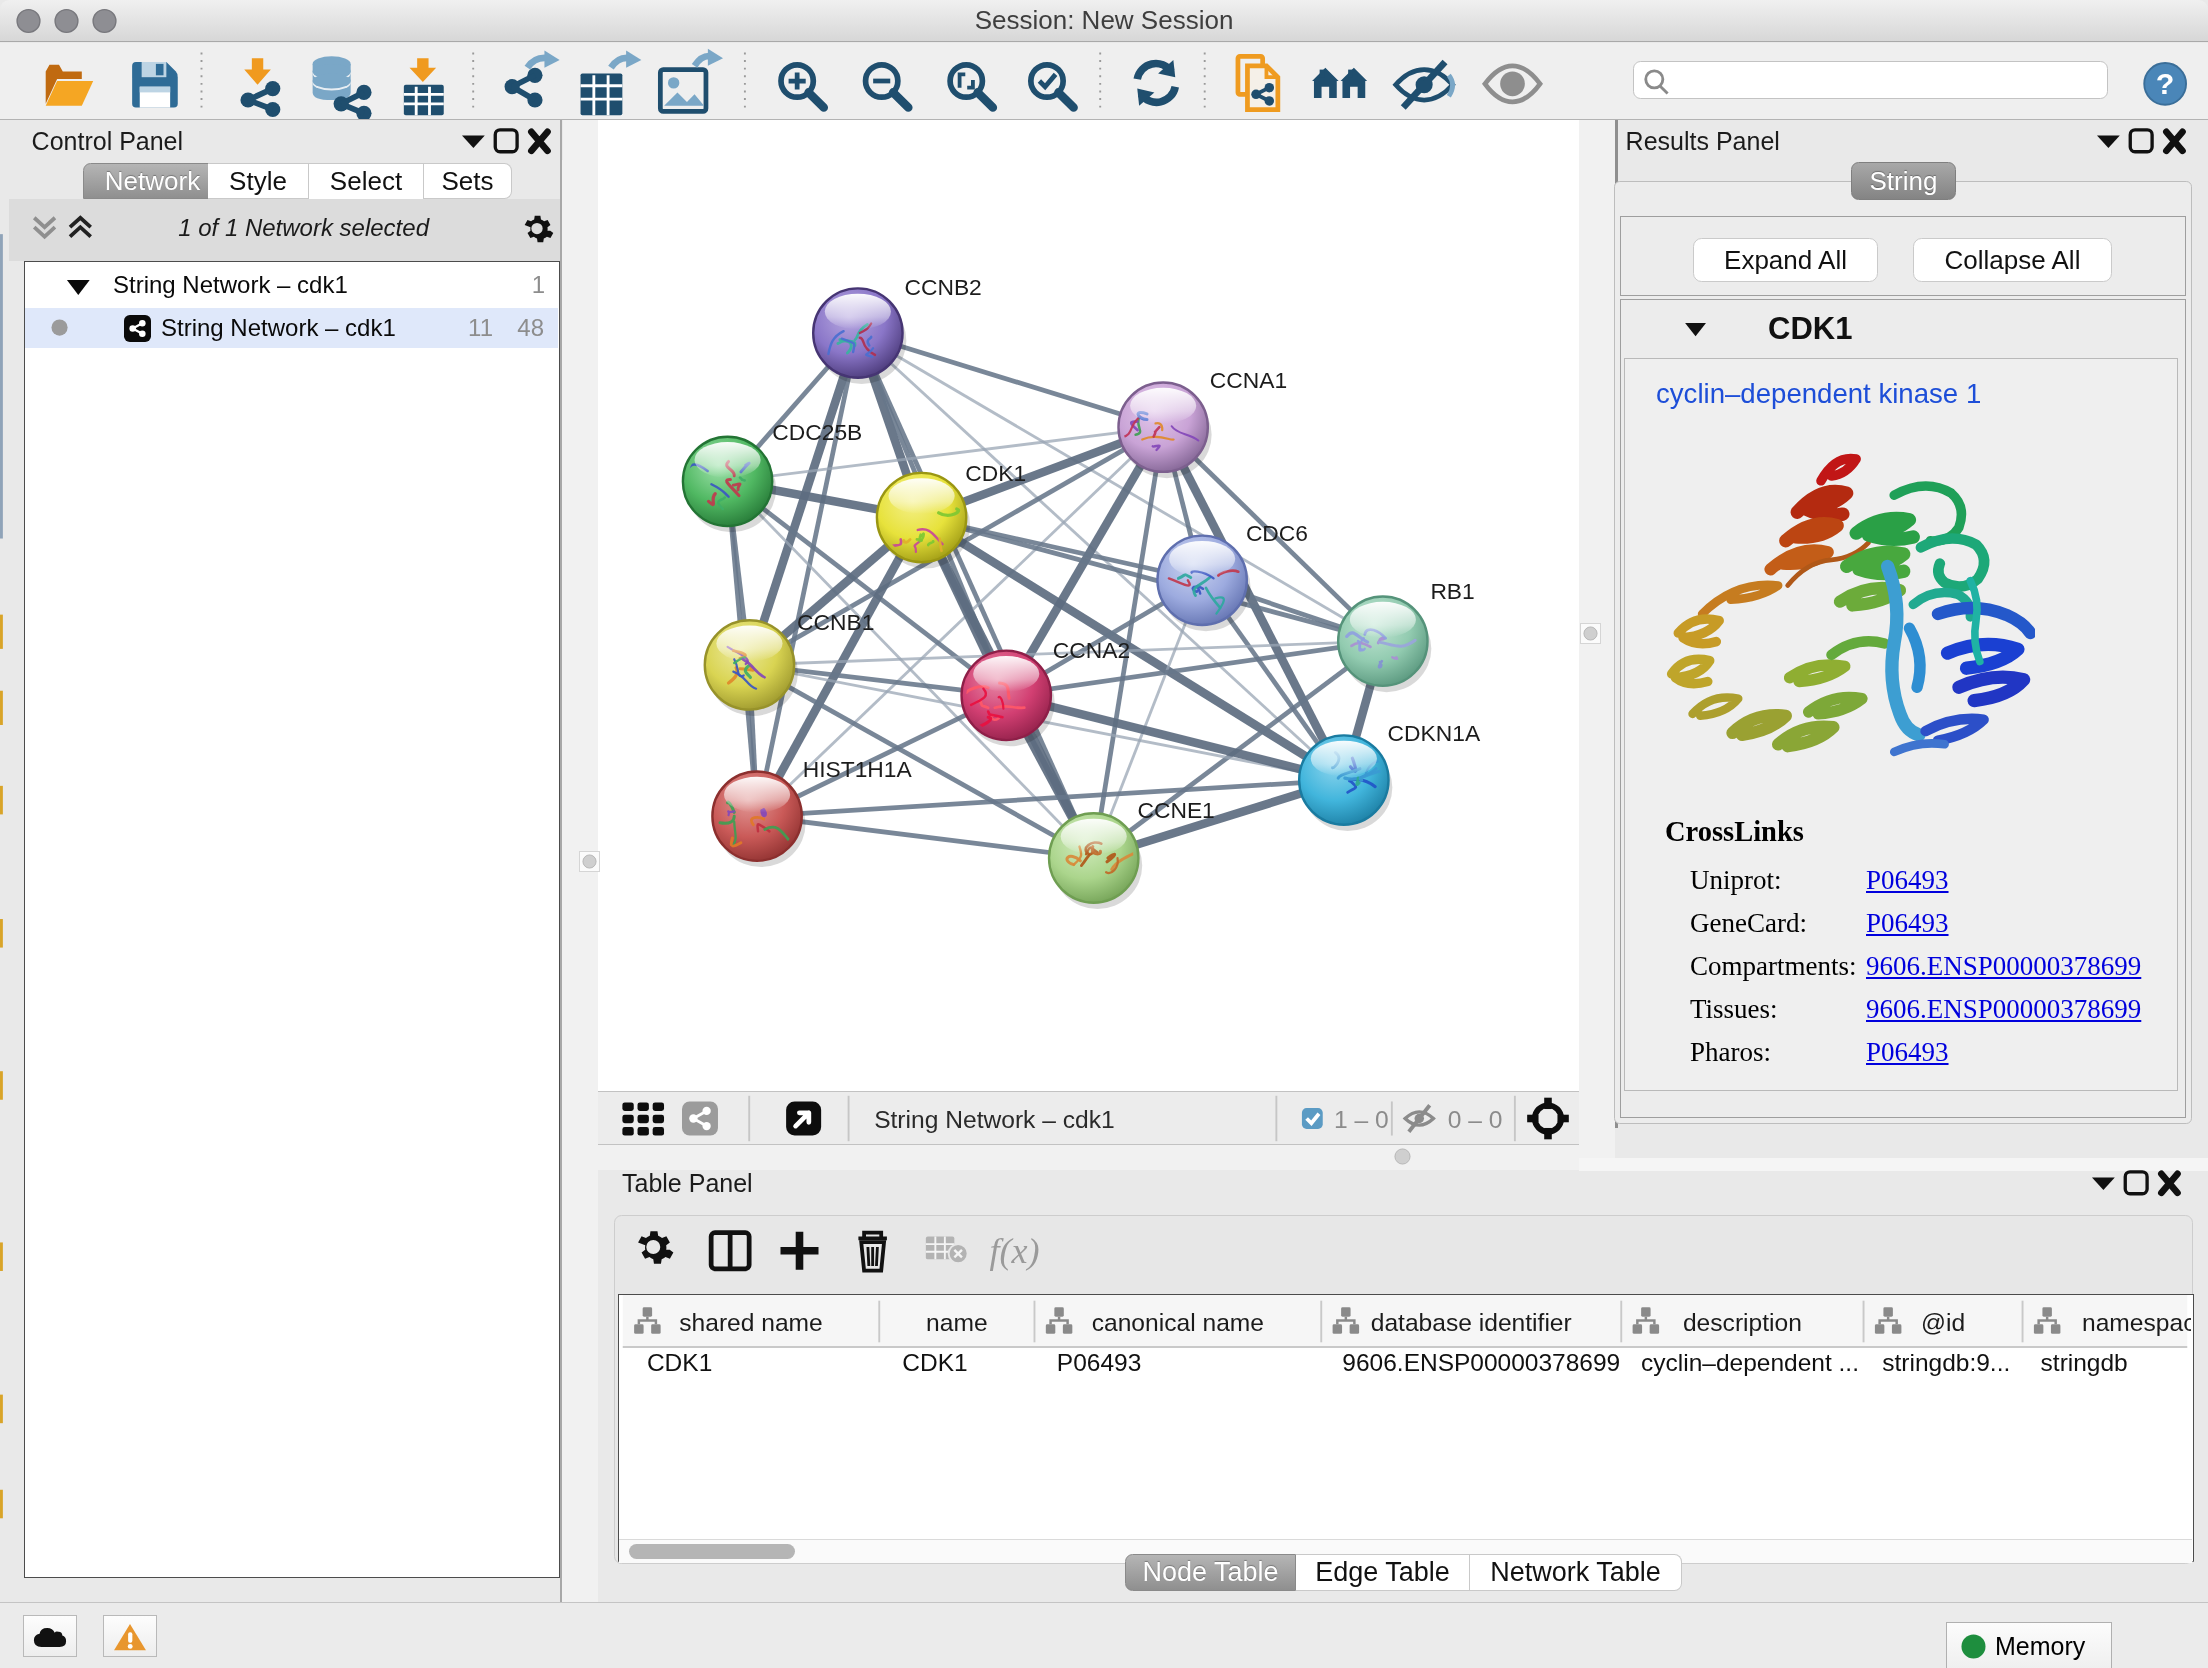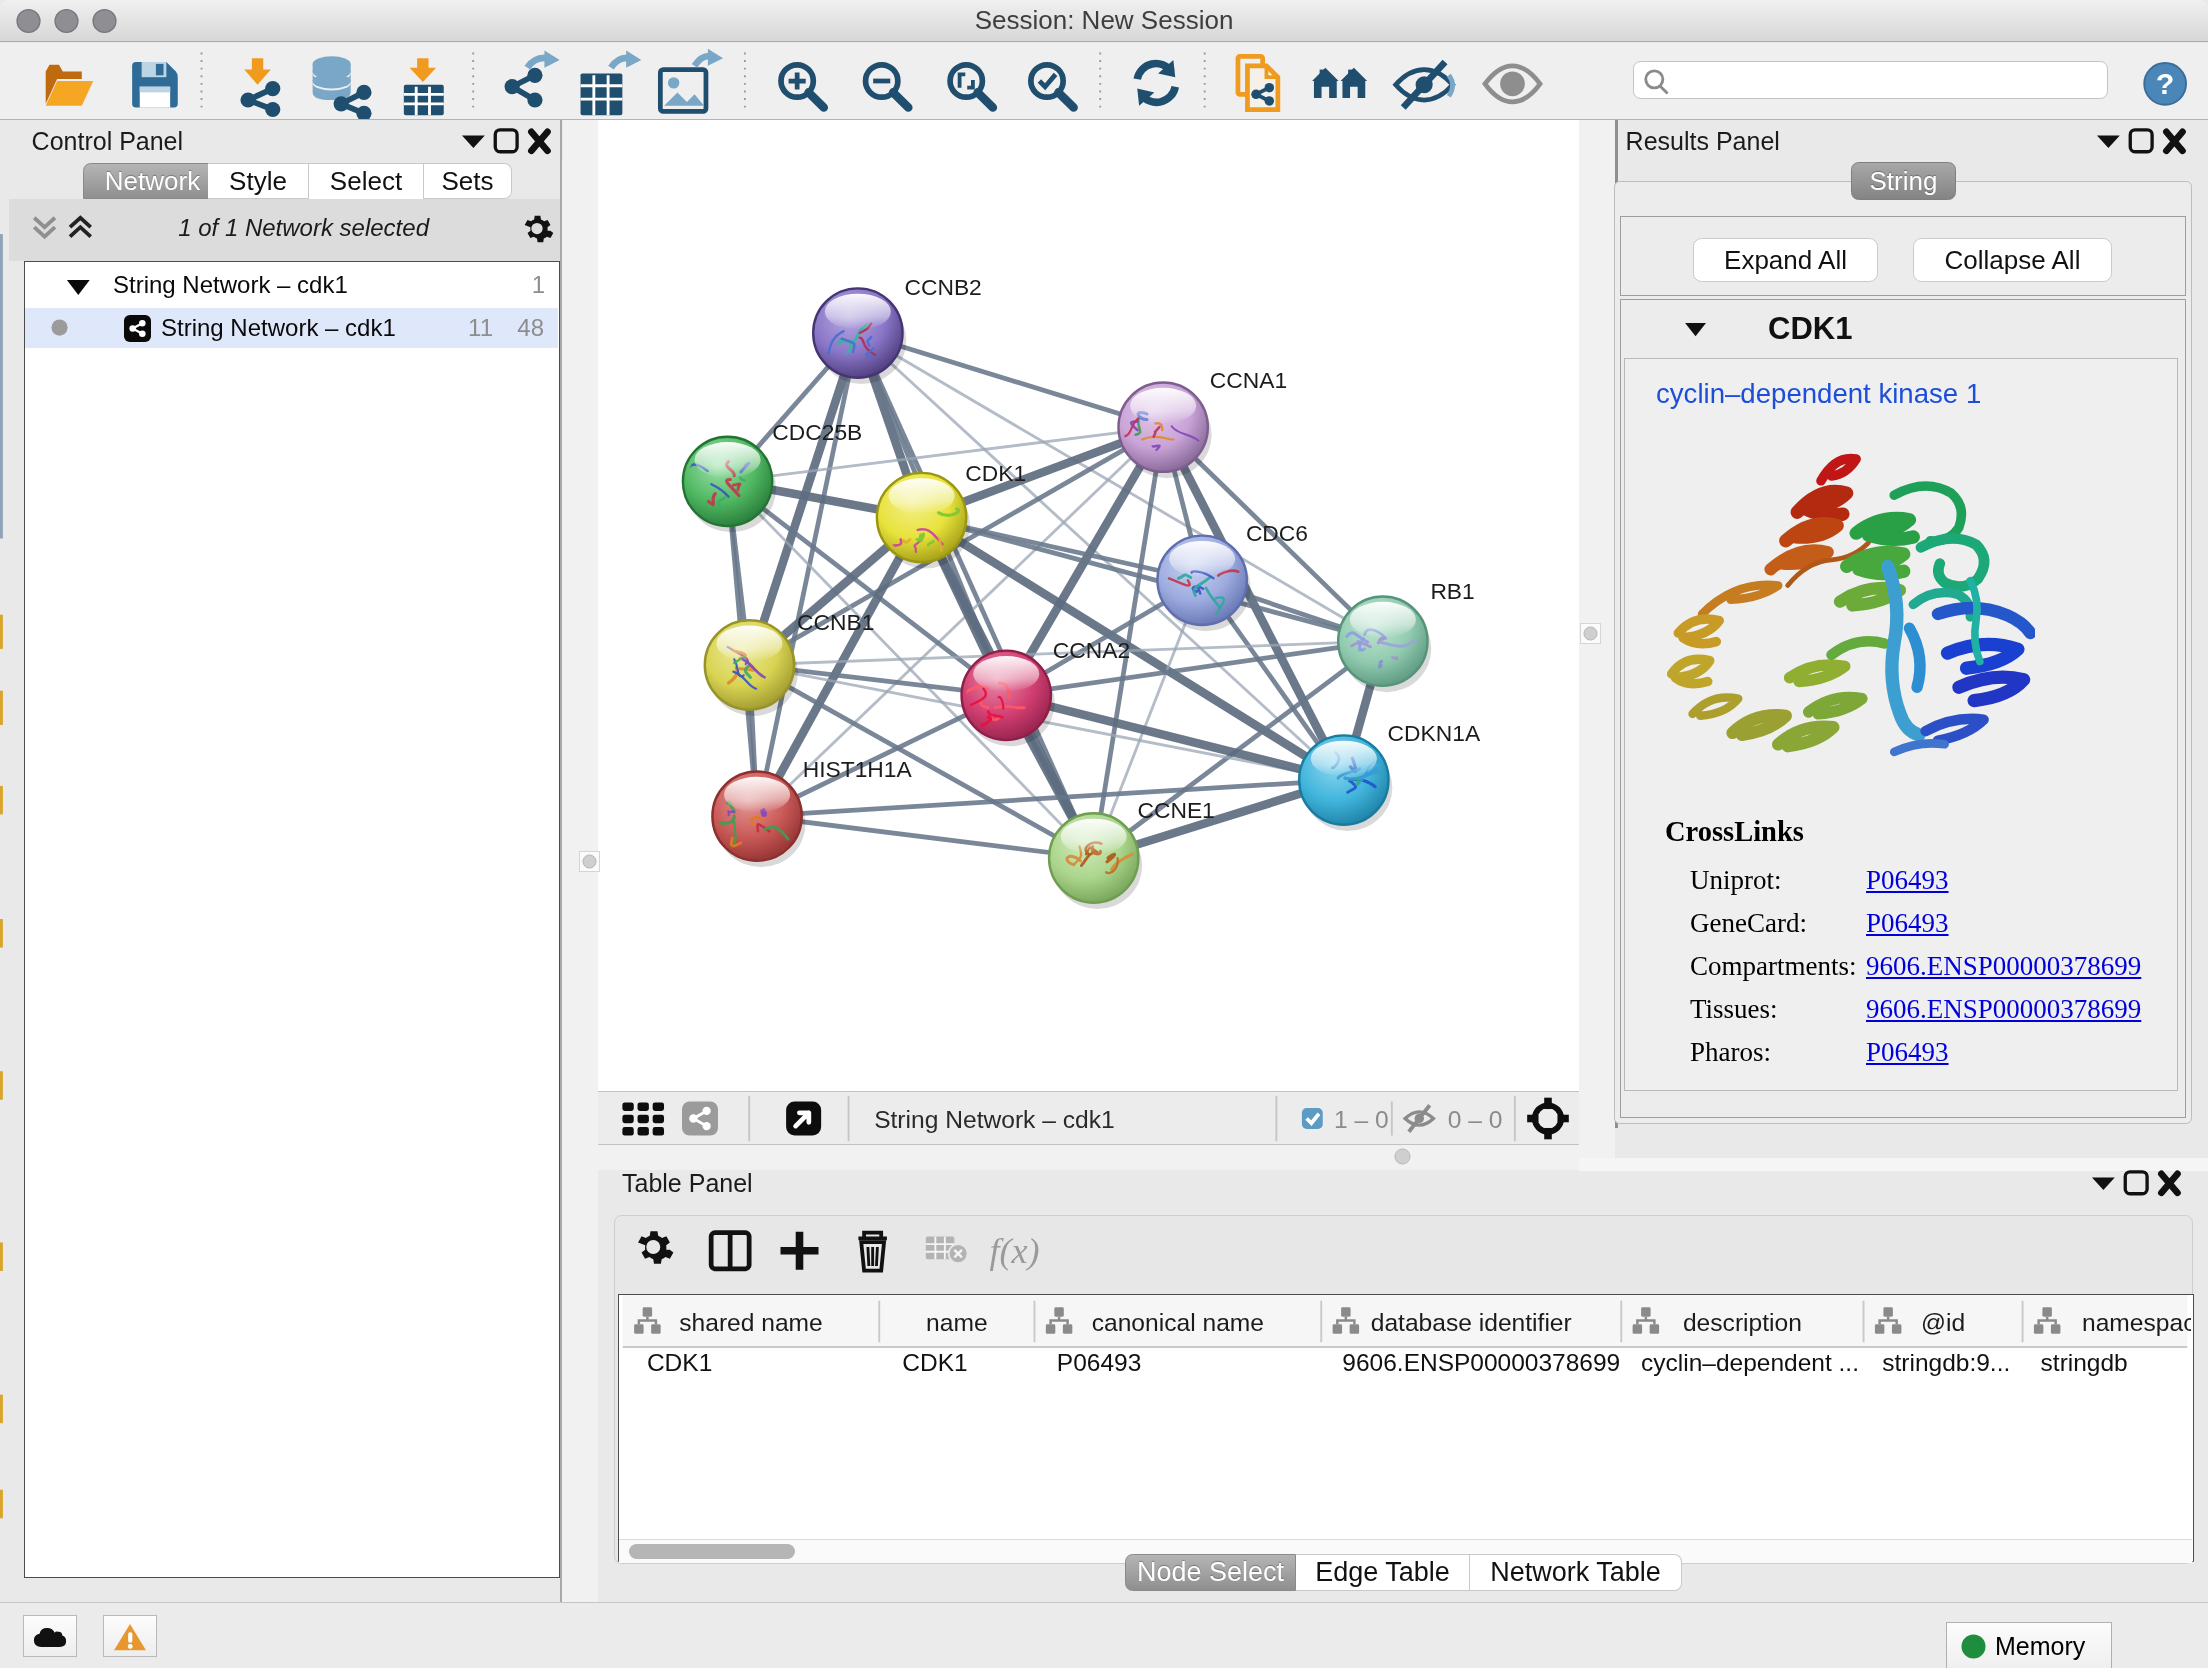--- a/index.html
+++ b/index.html
@@ -778,21 +778,21 @@
       <text x="1077" y="24" font-size="26px" fill="#111" font-family="Liberation Sans,sans-serif">cyclin–dependent ...</text>
       <text x="1333" y="24" font-size="26px" fill="#111" font-family="Liberation Sans,sans-serif">stringdb:9...</text>
       <text x="1501" y="24" font-size="26px" fill="#111" font-family="Liberation Sans,sans-serif">stringdb</text>
     </svg>
 </div>
 <div class="abs" style="left:619px;top:1539px;width:1573px;height:24px;background:#fafafa;border-top:1px solid #dadada;">
  <div class="abs" style="left:9.5px;top:3.8px;width:166px;height:15px;background:#b5b5b5;border-radius:7.6px;"></div>
 </div>
 
 <div class="abs" style="left:1125px;top:1554px;width:557px;height:37px;font-size:27px;">
- <div class="abs" style="left:0;top:0;width:171px;height:37px;background:linear-gradient(#b5b5b5,#8f8f8f);border:1px solid #8a8a8a;border-radius:7.6px 0 0 7.6px;color:#fff;text-align:center;line-height:35px;text-shadow:0 -1px 1px rgba(0,0,0,.3);">Node Select</div>
+ <div class="abs" style="left:0;top:0;width:171px;height:37px;background:linear-gradient(#b5b5b5,#8f8f8f);border:1px solid #8a8a8a;border-radius:7.6px 0 0 7.6px;color:#fff;text-align:center;line-height:35px;text-shadow:0 -1px 1px rgba(0,0,0,.3);">Node Table</div>
  <div class="abs" style="left:171px;top:0;width:174px;height:37px;background:#fff;border:1px solid #c9c9c9;border-left:none;color:#111;text-align:center;line-height:35px;">Edge Table</div>
  <div class="abs" style="left:345px;top:0;width:212px;height:37px;background:#fff;border:1px solid #c9c9c9;border-left:none;border-radius:0 7.6px 7.6px 0;color:#111;text-align:center;line-height:35px;">Network Table</div>
 </div>
 
 <div class="abs" style="left:0;top:1602px;width:2208px;height:67px;background:#ebebeb;border-top:1.9px solid #c4c4c4;">
  <div class="abs" style="left:23px;top:12.4px;width:54px;height:42px;background:linear-gradient(#fdfdfd,#ededed);border:1.9px solid #b9b9b9;"></div>
  <svg class="abs" style="left:32px;top:23px;" width="36" height="23" viewBox="0 0 38 24">
   <path d="M10 22 Q2 22 2 15 Q2 9 8 8 Q9 2 16 2 Q22 2 24 7 Q25 5 28 6 Q32 6 32 10 Q36 11 36 16 Q36 22 29 22 Z" fill="#111"></path>
  </svg>
  <div class="abs" style="left:103px;top:12.4px;width:54px;height:42px;background:linear-gradient(#fdfdfd,#ededed);border:1.9px solid #b9b9b9;"></div>

